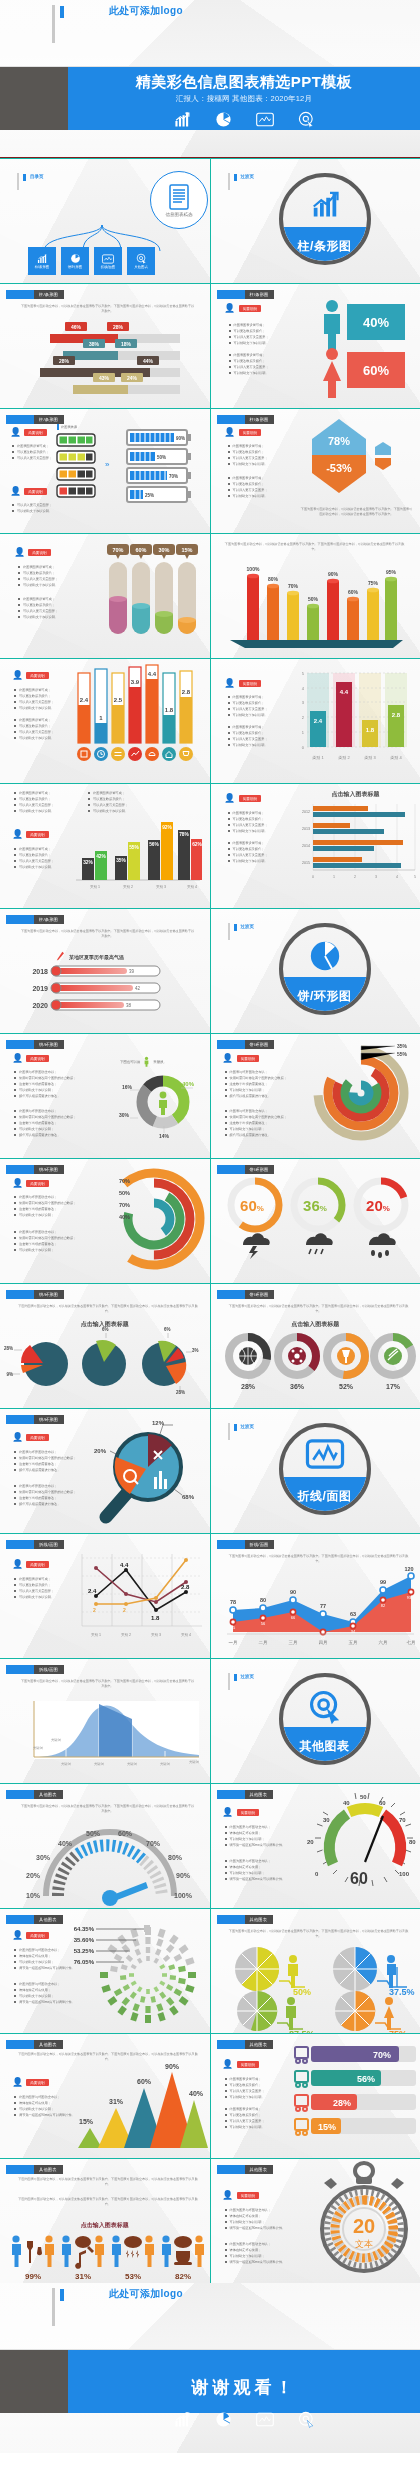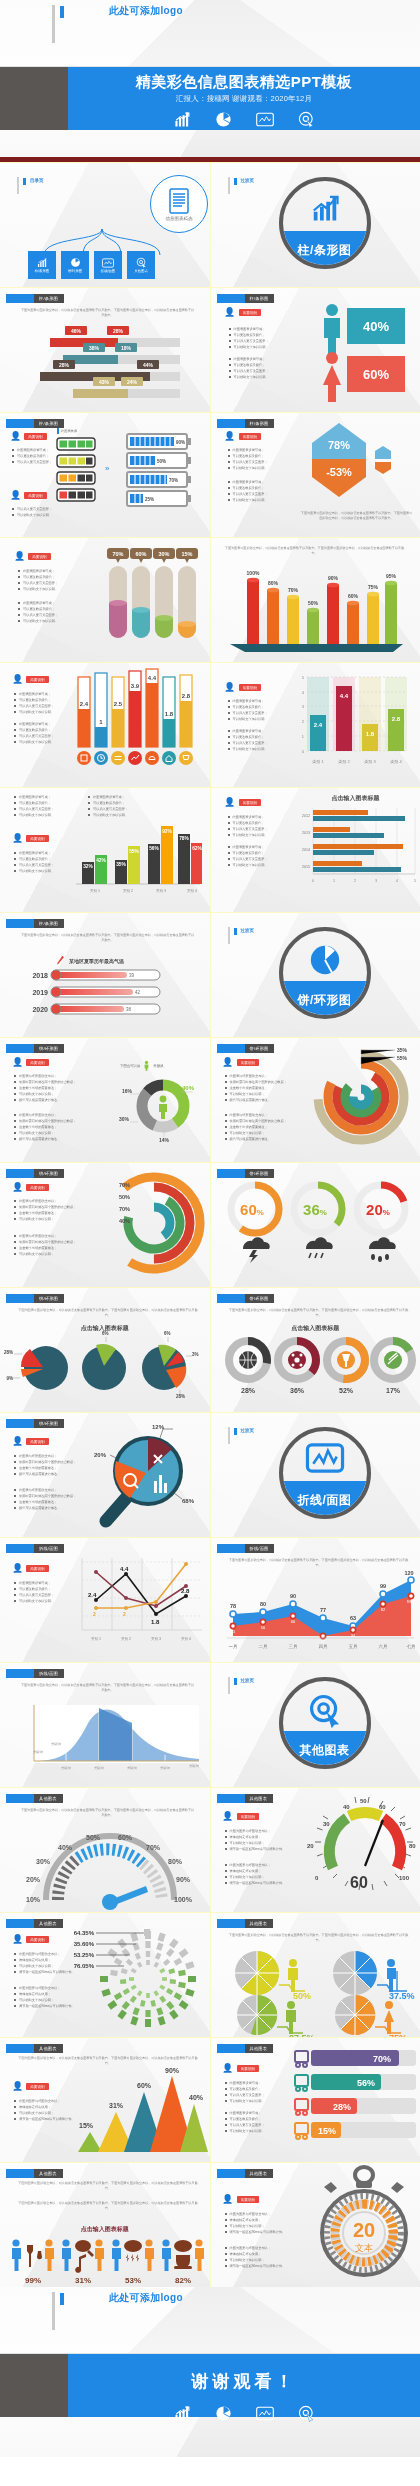--- a/index.html
+++ b/index.html
@@ -23,21 +23,21 @@
   .band-blue{flex:1;background:#1f88e5;display:flex;flex-direction:column;align-items:center;justify-content:flex-start;padding-top:5px;}
   .cover-title{color:#fff;font-size:15px;font-weight:bold;letter-spacing:.5px;line-height:19px;}
   .cover-sub{color:#eaf4ff;font-size:7.5px;margin-top:3px;letter-spacing:.2px;}
   .cover-icons{display:flex;gap:24px;margin-top:7px;align-items:center;}
   .cover-icons svg{display:block;}
   .cover-bottom{height:27px;background:#f0f0f0;
     background-image:linear-gradient(120deg,rgba(255,255,255,.7) 0 45%,rgba(0,0,0,0) 45%),linear-gradient(#f1f1f1,#ececec);}
   .closing .cover-title{font-size:17px;letter-spacing:4px;}
 
   
-  .grid{display:grid;grid-template-columns:1fr 1fr;background:#fef9c3;gap:1px;padding:1px 0 0 0;border-top:5px solid #7f1d1d;}
+  .grid{display:grid;grid-template-columns:1fr 1fr;background:#14b8a6;gap:1px;padding:1px 0 0 0;border-top:1px solid #7f1d1d;}
   .slide{position:relative;background:#f4f4f4;height:124px;overflow:hidden;
     background-image:
       linear-gradient(118deg,rgba(255,255,255,.75) 0 32%,rgba(0,0,0,0) 32%),
       linear-gradient(-125deg,rgba(255,255,255,.55) 0 28%,rgba(0,0,0,0) 28%),
       linear-gradient(25deg,rgba(236,236,236,.8) 0 22%,rgba(0,0,0,0) 22%),
       linear-gradient(#f6f6f6,#ededed);}
 
   
   .tagbar{position:absolute;left:6px;top:6px;display:flex;align-items:center;height:9px;}
   .tagbar .bl{width:28px;height:9px;background:#1f88e5;}
@@ -81,21 +81,21 @@
       <div class="logo-wrap">
         <div class="logo-bar-grey"></div>
         <div class="logo-bar-blue"></div>
         <div class="logo-text">此处可添加logo</div>
       </div>
     </div>
     <div class="cover-band">
       <div class="band-dark"></div>
       <div class="band-blue">
         <div class="cover-title">精美彩色信息图表精选PPT模板</div>
-        <div class="cover-sub">汇报人：搜穗网 谢谢观看：2020年12月</div>
+        <div class="cover-sub">汇报人：搜穗网 其他图表：2020年12月</div>
         <div class="cover-icons">
           <span>
             <svg width="17" height="17" viewBox="0 0 24 24">
                 <path d="M2 22h3v-8H2v8zm5 0h3v-12H7v12zm5 0h3V6h-3v16zm5 0h3V2h-3v20z" fill="#fff"></path>
                 <path d="M3 13L9 8l4 3 7-7" stroke="#fff" stroke-width="1.6" fill="none"></path>
                 <path d="M16 3h5v5" stroke="#fff" stroke-width="1.6" fill="none"></path>
               </svg>
           </span>
           <span>
             <svg width="17" height="17" viewBox="0 0 24 24">
@@ -1824,21 +1824,21 @@
   <div class="cover closing">
     <div class="cover-top">
       <div class="logo-wrap">
         <div class="logo-bar-grey"></div>
         <div class="logo-bar-blue"></div>
         <div class="logo-text">此处可添加logo</div>
       </div>
     </div>
     <div class="cover-band">
       <div class="band-dark"></div>
-      <div class="band-blue" style="padding-top:18px;text-align:center;">
+      <div class="band-blue" style="padding-top:28px;text-align:center;">
         <div class="cover-title">谢谢观看！</div>
         <div class="cover-icons" style="margin-top:14px;">
           <span>
             <svg width="17" height="17" viewBox="0 0 24 24">
                 <path d="M2 22h3v-8H2v8zm5 0h3v-12H7v12zm5 0h3V6h-3v16zm5 0h3V2h-3v20z" fill="#fff"></path>
                 <path d="M3 13L9 8l4 3 7-7" stroke="#fff" stroke-width="1.6" fill="none"></path>
                 <path d="M16 3h5v5" stroke="#fff" stroke-width="1.6" fill="none"></path>
               </svg>
           </span>
           <span>

